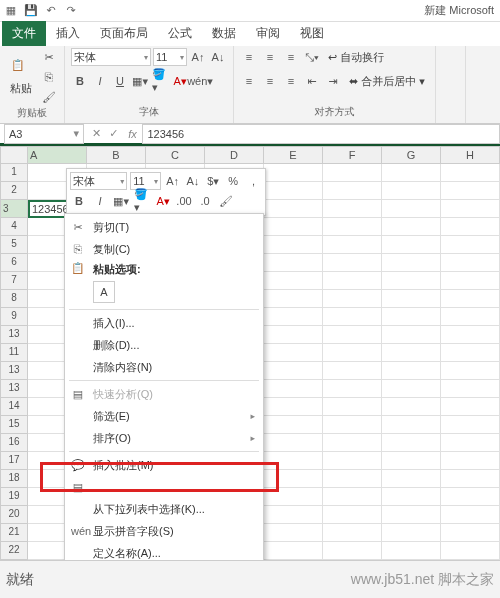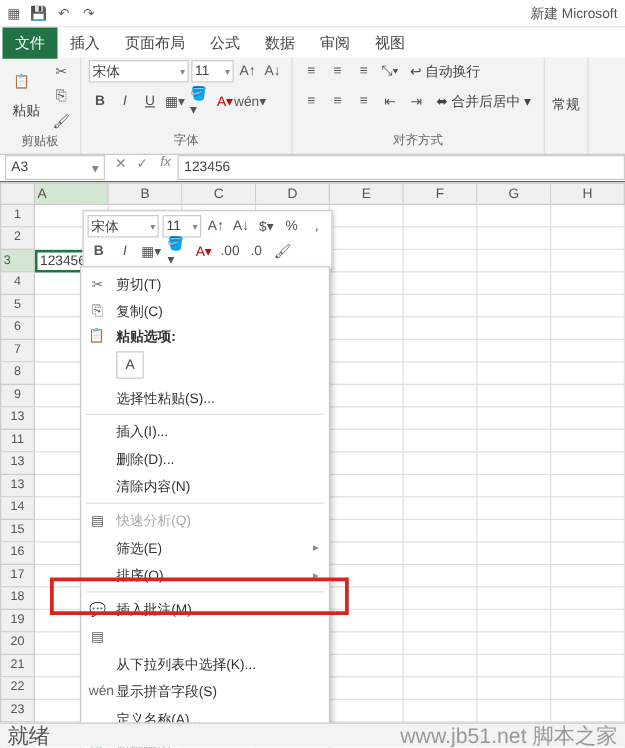--- a/index.html
+++ b/index.html
@@ -1,36 +1,36 @@
 <!DOCTYPE html>
 <html><head>
 <meta charset="utf-8">
 <style>
 *{box-sizing:border-box;margin:0;padding:0;font-family:"Microsoft YaHei",SimSun,sans-serif}
 body{width:500px;height:598px;background:#fff;font-size:11px;color:#444;overflow:hidden;position:relative}
 .qat{height:22px;background:#fff;border-bottom:1px solid #ddd;display:flex;align-items:center;padding:0 4px;gap:6px}
 .qat .ic{width:14px;height:14px;display:flex;align-items:center;justify-content:center;color:#666}
 .titletxt{position:absolute;right:6px;top:3px;color:#555;font-size:11px}
-.tabs{height:24px;background:#fff;display:flex;align-items:center;padding-left:2px}
+.tabs{height:24px;background:#fff;display:flex;align-items:flex-end;padding-left:2px}
 .tab{padding:4px 10px;font-size:12px;color:#444;cursor:pointer}
 .tab.file{background:#217346;color:#fff}
 .tab.active{border:1px solid #ccc;border-bottom:none;background:#f3f3f3}
 .ribbon{height:78px;background:#f3f3f3;border-bottom:1px solid #ccc;display:flex}
 .grp{border-right:1px solid #ddd;padding:2px 6px;display:flex;flex-direction:column;justify-content:space-between}
 .grp .lbl{text-align:center;font-size:10px;color:#666;padding-bottom:2px}
 .grp .body{flex:1;display:flex;align-items:center;gap:4px}
 .bigbtn{display:flex;flex-direction:column;align-items:center;gap:2px;padding:2px 4px}
 .bigbtn .ic{width:20px;height:20px}
 .sel{border:1px solid #ccc;background:#fff;height:18px;font-size:11px;padding:0 2px;display:flex;align-items:center;justify-content:space-between;gap:4px}
 .sel .dd{color:#888;font-size:8px}
 .fontgrp .row{display:flex;gap:2px;margin-bottom:2px}
 .smbtn{width:18px;height:18px;border:1px solid transparent;display:flex;align-items:center;justify-content:center;color:#555;font-size:11px}
 .aligngrp .row{display:flex;gap:3px;margin-bottom:2px}
 .txtbtn{height:18px;padding:0 4px;display:flex;align-items:center;gap:3px;font-size:11px;color:#444}
-.namebar{height:22px;border-bottom:1px solid #14532d;display:flex;align-items:flex-start}
+.namebar{height:22px;border-bottom:3px solid #14532d;display:flex;align-items:center}
 .namebox{width:80px;height:20px;border:1px solid #ccc;margin:0 4px;padding:0 4px;display:flex;align-items:center;font-size:11px}
 .fxlbl{width:20px;text-align:center;font-style:italic;color:#888}
 .fxbar{flex:1;height:20px;border:1px solid #ccc;padding:0 4px;display:flex;align-items:center}
 .sheet{position:relative}
 .colhdr{display:flex;height:18px}
 .corner{width:28px;border:1px solid #ccc;background:#f0f0f0}
 .ch{width:59px;border:1px solid #ccc;border-left:none;background:#f0f0f0;text-align:center;line-height:16px;color:#555}
 .ch.sel{background:#d4e6d4}
 .rows{}
 .r{display:flex;height:18px}
@@ -44,21 +44,21 @@
 .ctx{position:absolute;left:64px;top:213px;width:200px;background:#fff;border:1px solid #ccc;box-shadow:2px 2px 5px rgba(0,0,0,.25);padding:2px 0}
 .ctx .mi{height:22px;display:flex;align-items:center;padding:0 8px 0 28px;position:relative;font-size:11px;color:#333}
 .ctx .mi.dis{color:#aaa}
 .ctx .mi .ic{position:absolute;left:6px;width:14px;text-align:center;color:#666}
 .ctx .mi .arr{margin-left:auto;color:#888;font-size:9px}
 .ctx .sep{height:1px;background:#ddd;margin:2px 4px}
 .ctx .hdr{padding:2px 8px 2px 28px;font-size:11px;color:#333;font-weight:bold}
 .ctx .po{display:flex;gap:4px;padding:2px 8px 4px 28px}
 .ctx .po .opt{width:22px;height:22px;border:1px solid #ccc;display:flex;align-items:center;justify-content:center}
 .redbox{position:absolute;left:40px;top:462px;width:239px;height:30px;border:3px solid #d22;pointer-events:none}
-.status{position:absolute;bottom:0;left:0;right:0;height:20px;background:#f3f3f3;border-top:1px solid #ccc;display:flex;align-items:center;padding:0 6px;font-size:17px;color:#555;justify-content:space-between}
+.status{position:absolute;bottom:0;left:0;right:0;height:38px;background:#f3f3f3;border-top:1px solid #ccc;display:flex;align-items:center;padding:0 6px;font-size:14px;color:#555;justify-content:space-between}
 .wm{color:#999}
 </style>
 </head>
 <body>
 
 <div class="qat">
   <span class="ic">▦</span>
   <span class="ic">💾</span>
   <span class="ic">↶</span>
   <span class="ic">↷</span>
@@ -137,23 +137,20 @@
         <div class="txtbtn">
             <span>⬌</span>
             <span>合并后居中</span>
             <span class="dd">▾</span>
           </div>
       </div>
     </div>
     <div class="lbl">对齐方式</div>
   </div>
   <div class="grp" style="min-width:30px">
-    <div class="body">
-        <span>常规</span>
-      </div>
     <div class="lbl"></div>
   </div>
 </div>
 
 <div class="namebar">
   <div class="namebox">
       <span>A3</span>
       <span style="margin-left:auto;color:#888">▾</span>
     </div>
   <span style="padding:0 4px;color:#888">✕</span>
@@ -491,23 +488,20 @@
   <div class="mi">
       <span class="ic">⎘</span>
       <span>复制(C)</span>
     </div>
   <div class="hdr"><span class="ic" style="position:absolute;left:6px">📋</span><span>粘贴选项:</span></div>
   <div class="po">
     <div class="opt">
         <span>A</span>
       </div>
   </div>
-  <div class="mi">
-      <span>选择性粘贴(S)...</span>
-    </div>
   <div class="sep"></div>
   <div class="mi">
       <span>插入(I)...</span>
     </div>
   <div class="mi">
       <span>删除(D)...</span>
     </div>
   <div class="mi">
       <span>清除内容(N)</span>
     </div>

